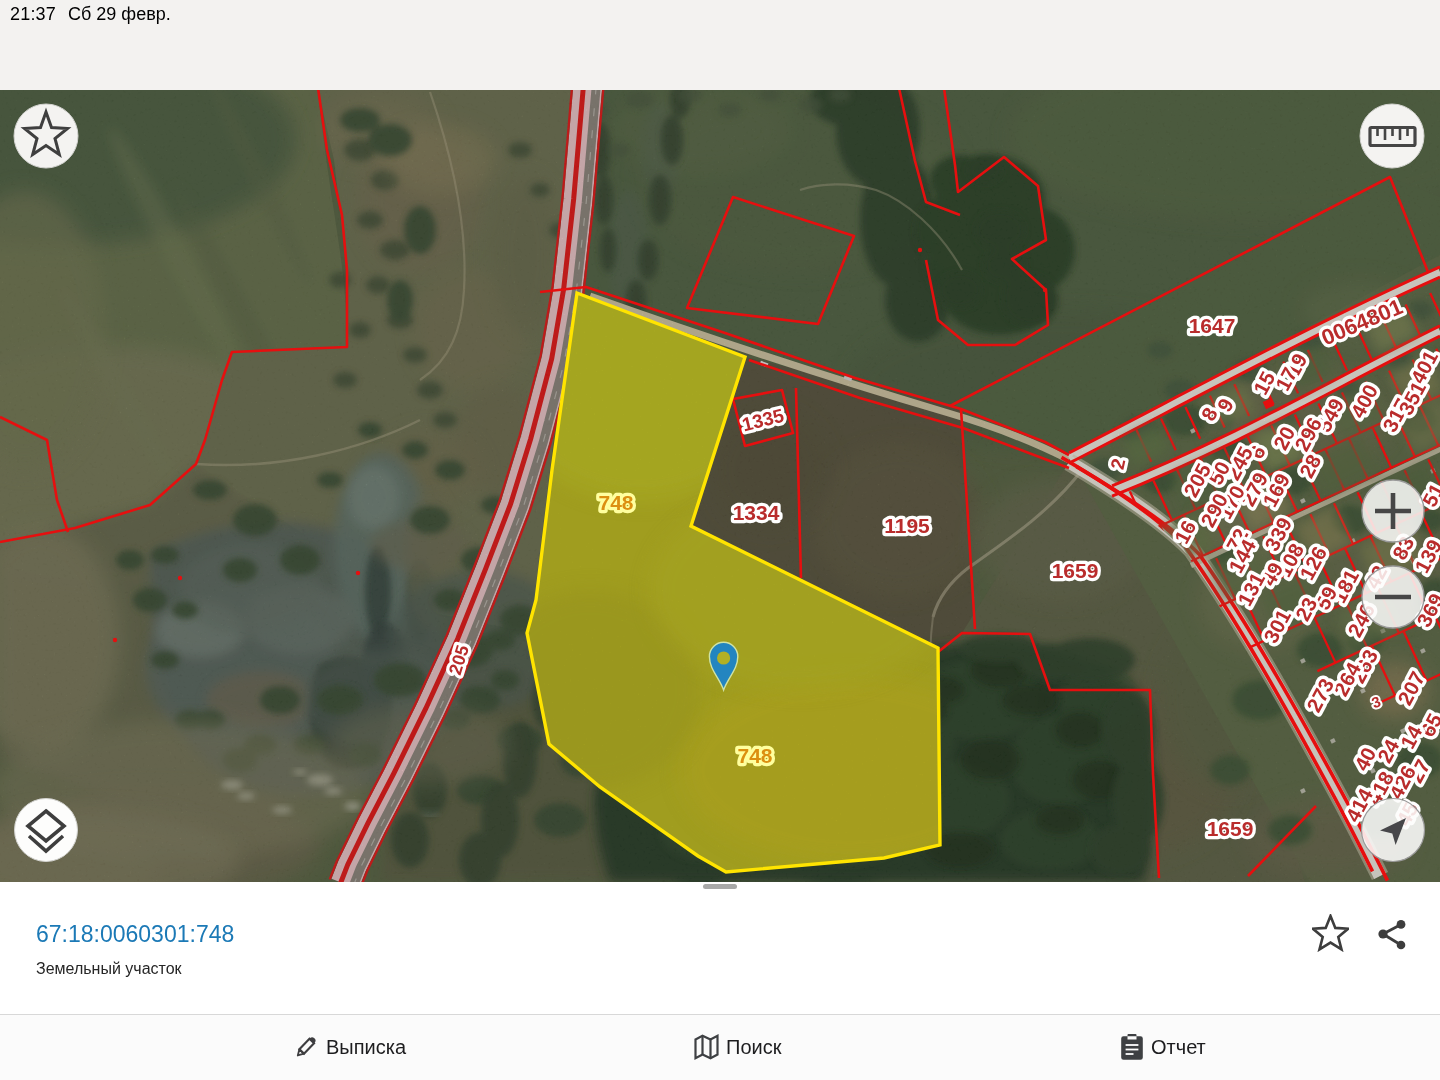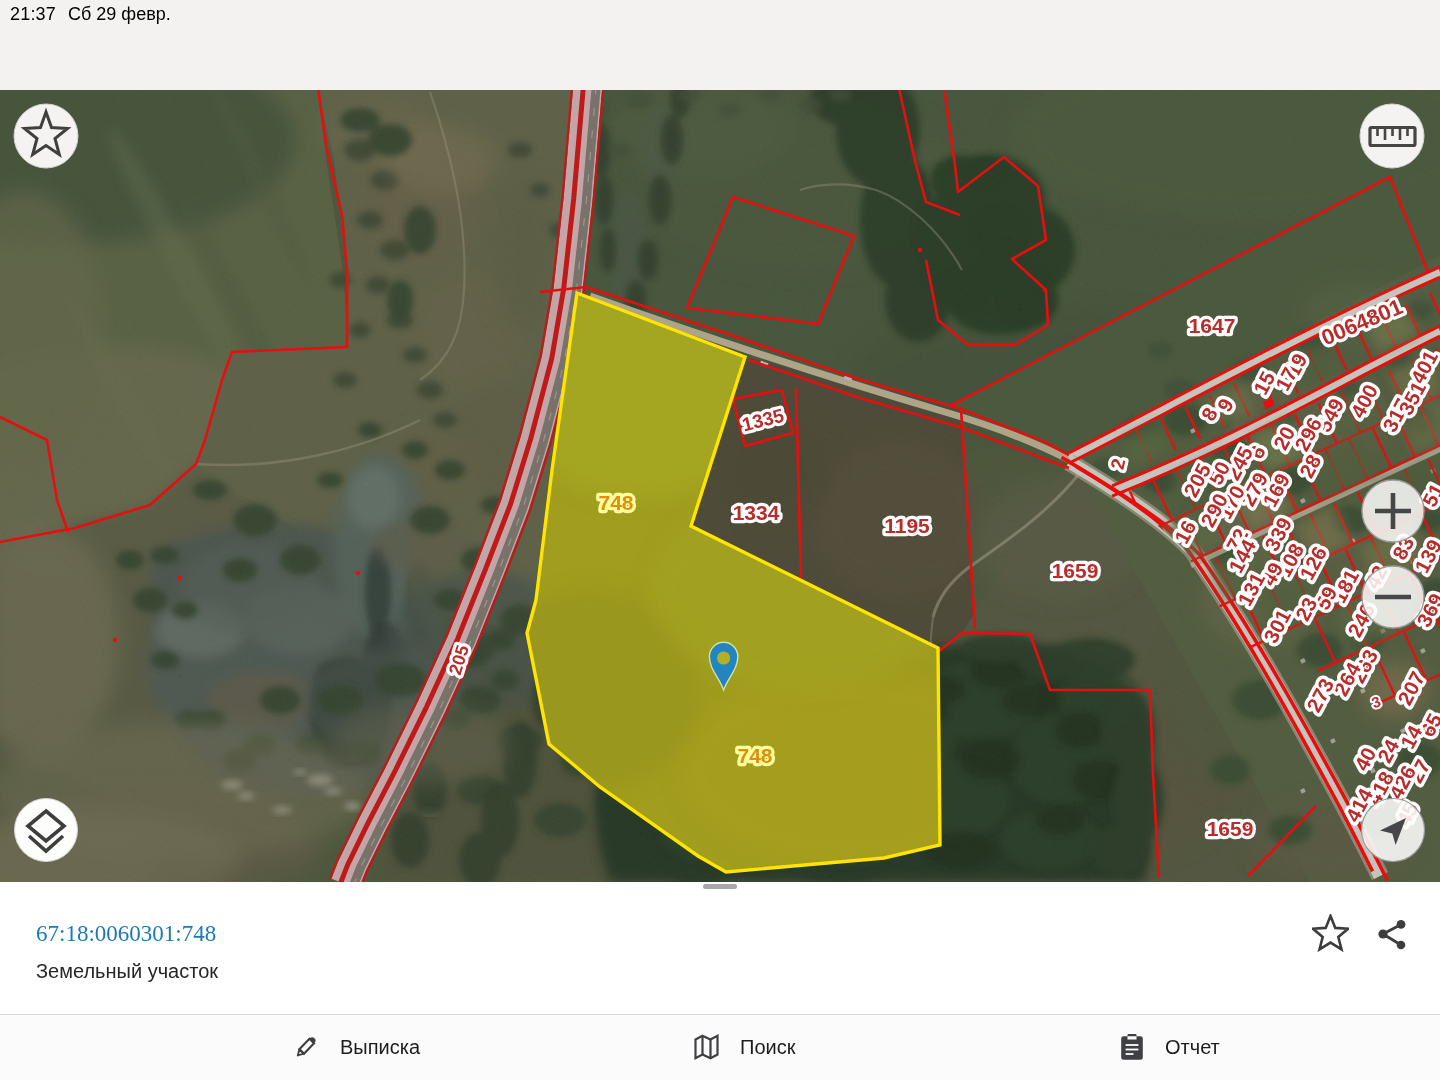--- a/index.html
+++ b/index.html
@@ -9,24 +9,24 @@
   #statusbar{left:0;top:0;width:1440px;height:33px;background:#f3f2f0;}
   #statustime{left:10px;top:4px;font-size:18px;font-weight:400;color:#000;letter-spacing:.2px;}
   #statusdate{left:68px;top:4px;font-size:18px;color:#000;text-align:center;}
   #statusright{right:4px;top:0;height:33px;}
   #searchwrap{left:0;top:33px;width:1440px;height:57px;background:#f3f2f0;}
   #searchbox{left:8px;top:2px;width:1424px;height:48px;background:#fff;border-radius:10px;}
   #searchtxt{left:78px;top:11px;font-size:22px;color:#4c4c4c;}
   #map{left:0;top:90px;width:1440px;height:792px;text-align:right;}
   #sheet{left:0;top:882px;width:1440px;height:132px;background:#fff;}
   #handle{left:703px;top:2px;width:34px;height:5px;border-radius:3px;background:#a8a8a8;}
-  #cadnum{left:36px;top:39px;font-size:23px;color:#1b79b6;font-family:Liberation Serif, serif;}
-  #cadtype{left:36px;top:78px;font-size:20px;color:#262626;}
+  #cadnum{left:36px;top:39px;font-size:23px;color:#1b79b6;}
+  #cadtype{left:36px;top:78px;font-size:16px;color:#262626;}
   #toolbar{left:0;top:1014px;width:1440px;height:66px;background:#fbfbfb;border-top:1px solid #d8d8d8;box-sizing:border-box;}
-  .tab{position:absolute;top:1014px;height:66px;display:flex;align-items:center;gap:21px;color:#1d1d1f;font-size:20px;}
+  .tab{position:absolute;top:1014px;height:66px;display:flex;align-items:center;gap:7px;color:#1d1d1f;font-size:20px;}
 </style>
 </head>
 <body>
 <div id="stage">
   <div class="abs" id="map">
     <svg width="1440" height="792" viewBox="0 90 1440 792" xmlns="http://www.w3.org/2000/svg">
 <defs>
 <filter id="b3" x="-30%" y="-30%" width="160%" height="160%">
             <feGaussianBlur stdDeviation="3"></feGaussianBlur>
           </filter>

